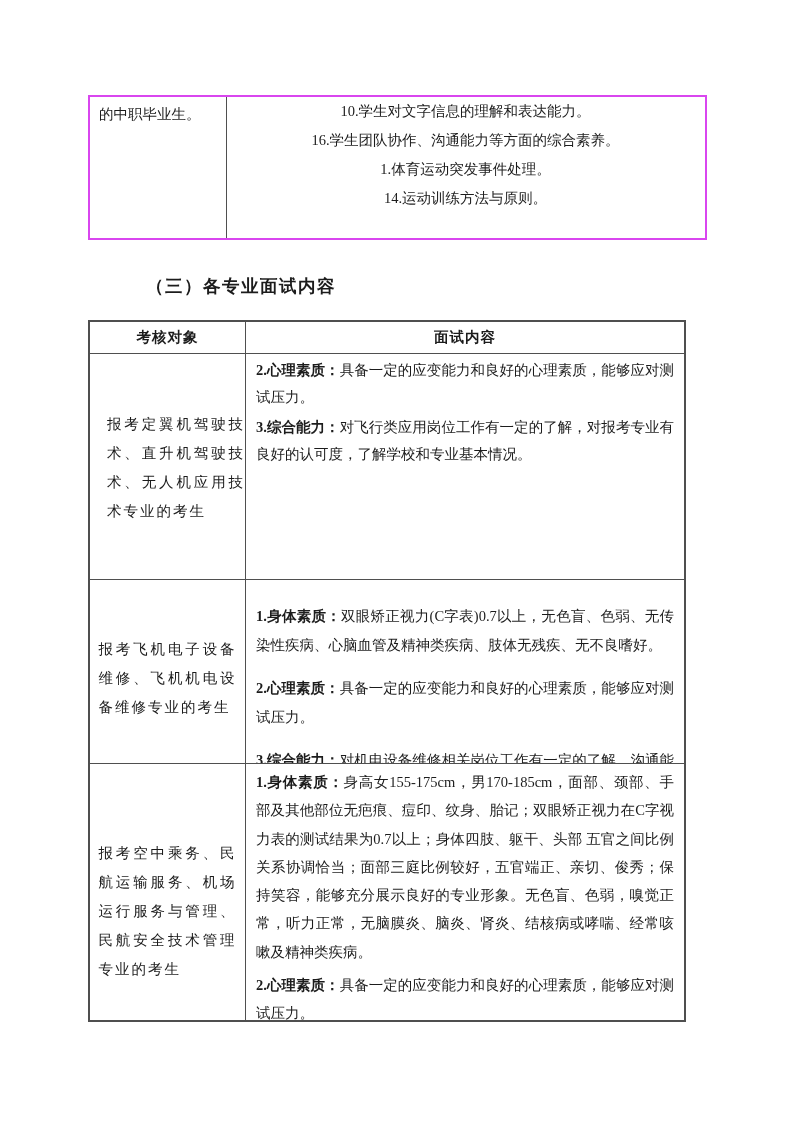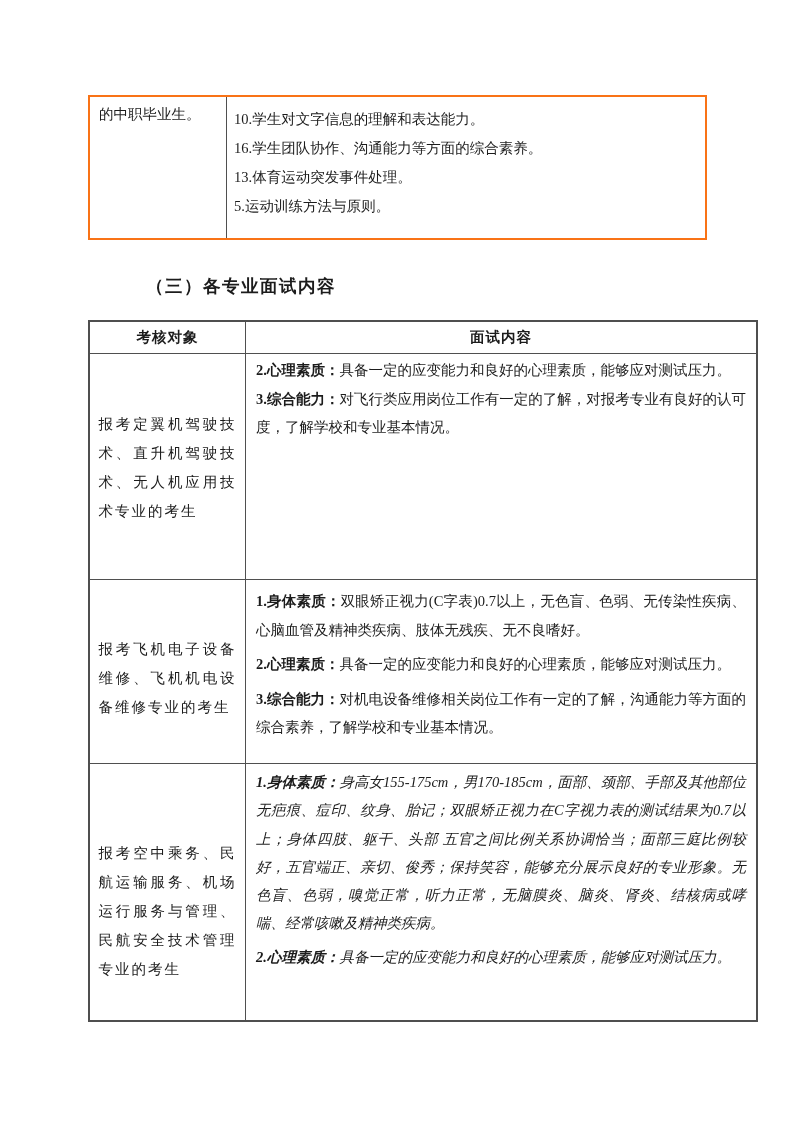--- a/index.html
+++ b/index.html
@@ -8,45 +8,46 @@
     width: 793px; height: 1122px;
     position: relative;
     font-family: "Liberation Serif", "DejaVu Serif", serif;
     color: #1c1c1c;
     overflow: hidden;
   }
   
   .tbl1 {
     position: absolute; left: 88px; top: 95px;
     width: 619px; height: 145px;
-    border: 2px solid #f97316;
+    border: 2px solid #d946ef;
     display: flex;
   }
   .tbl1-left {
     width: 137px; flex: none;
     border-right: 1px solid #4f4f4f;
     padding: 3px 8px 0 9px;
     font-size: 14.5px; line-height: 29px;
   }
   .tbl1-right {
     flex: 1 1 auto;
-    padding: 8px 8px 0 7px;
+    padding: 0 8px 0 7px;
     overflow: hidden;
+    text-align: center;
   }
   .tbl1-right p { font-size: 14.5px; line-height: 29px; }
   
   .heading {
     position: absolute; left: 146px; top: 273px;
     font-size: 17.5px; font-weight: 700;
     letter-spacing: 1.5px; line-height: 26px;
   }
   
   .tbl2 {
     position: absolute; left: 88px; top: 320px;
-    width: 670px; height: 702px;
+    width: 598px; height: 702px;
     border: 2px solid #4f4f4f;
     display: flex; flex-direction: column;
   }
   .t2-row { display: flex; width: 100%; flex: none; overflow: hidden; }
   .t2-row + .t2-row { border-top: 1px solid #4f4f4f; }
   .t2-header { height: 31px; }
   .t2-header .hcell {
     display: flex; align-items: center; justify-content: center;
     font-weight: 700; font-size: 14.5px; letter-spacing: 1px;
   }
@@ -58,51 +59,51 @@
   .subject-cell {
     display: flex; align-items: center; justify-content: center;
     overflow: hidden;
   }
   .subject-text {
     width: 138px;
     font-size: 14.5px; line-height: 29px;
     letter-spacing: 2px;
     text-align: justify;
   }
-  .row-a .subject-cell { padding-top: 2px; }
+  .row-a .subject-cell { padding-top: 2px; justify-content: flex-end; }
   .row-b .subject-cell { padding-top: 13px; }
   .row-c .subject-cell { padding-top: 37px; }
   .content-cell {
     padding: 3px 10px 0 10px;
     overflow: hidden;
     text-align: justify;
   }
   .content-cell p { font-size: 14.5px; }
   .row-a .content-cell p { line-height: 27.4px; margin-bottom: 2px; }
   .row-b .content-cell { padding-top: 7px; }
-  .row-b .content-cell p { line-height: 28.5px; margin-bottom: 6px; }
+  .row-b .content-cell p { line-height: 28.5px; margin-bottom: 6px; margin-top: 15px; }
   .row-c .content-cell { padding-top: 4px; }
-  .row-c .content-cell p { line-height: 28.3px; margin-bottom: 5px; font-style: italic; }
+  .row-c .content-cell p { line-height: 28.3px; margin-bottom: 5px; }
   .content-cell p:last-child { margin-bottom: 0; }
   .content-cell b { font-weight: 700; }
 </style>
 </head>
 <body>
 
 <div>
 
   <div class="tbl1">
     <div class="tbl1-left">
       <span>的中职毕业生。</span>
     </div>
     <div class="tbl1-right">
       <p>10.学生对文字信息的理解和表达能力。</p>
       <p>16.学生团队协作、沟通能力等方面的综合素养。</p>
-      <p>13.体育运动突发事件处理。</p>
-      <p>5.运动训练方法与原则。</p>
+      <p>1.体育运动突发事件处理。</p>
+      <p>14.运动训练方法与原则。</p>
     </div>
   </div>
 
   <div class="heading">（三）各专业面试内容</div>
 
   <div class="tbl2">
 
     <div class="t2-row t2-header">
       <div class="col-subject hcell">考核对象</div>
       <div class="col-content hcell">面试内容</div>

